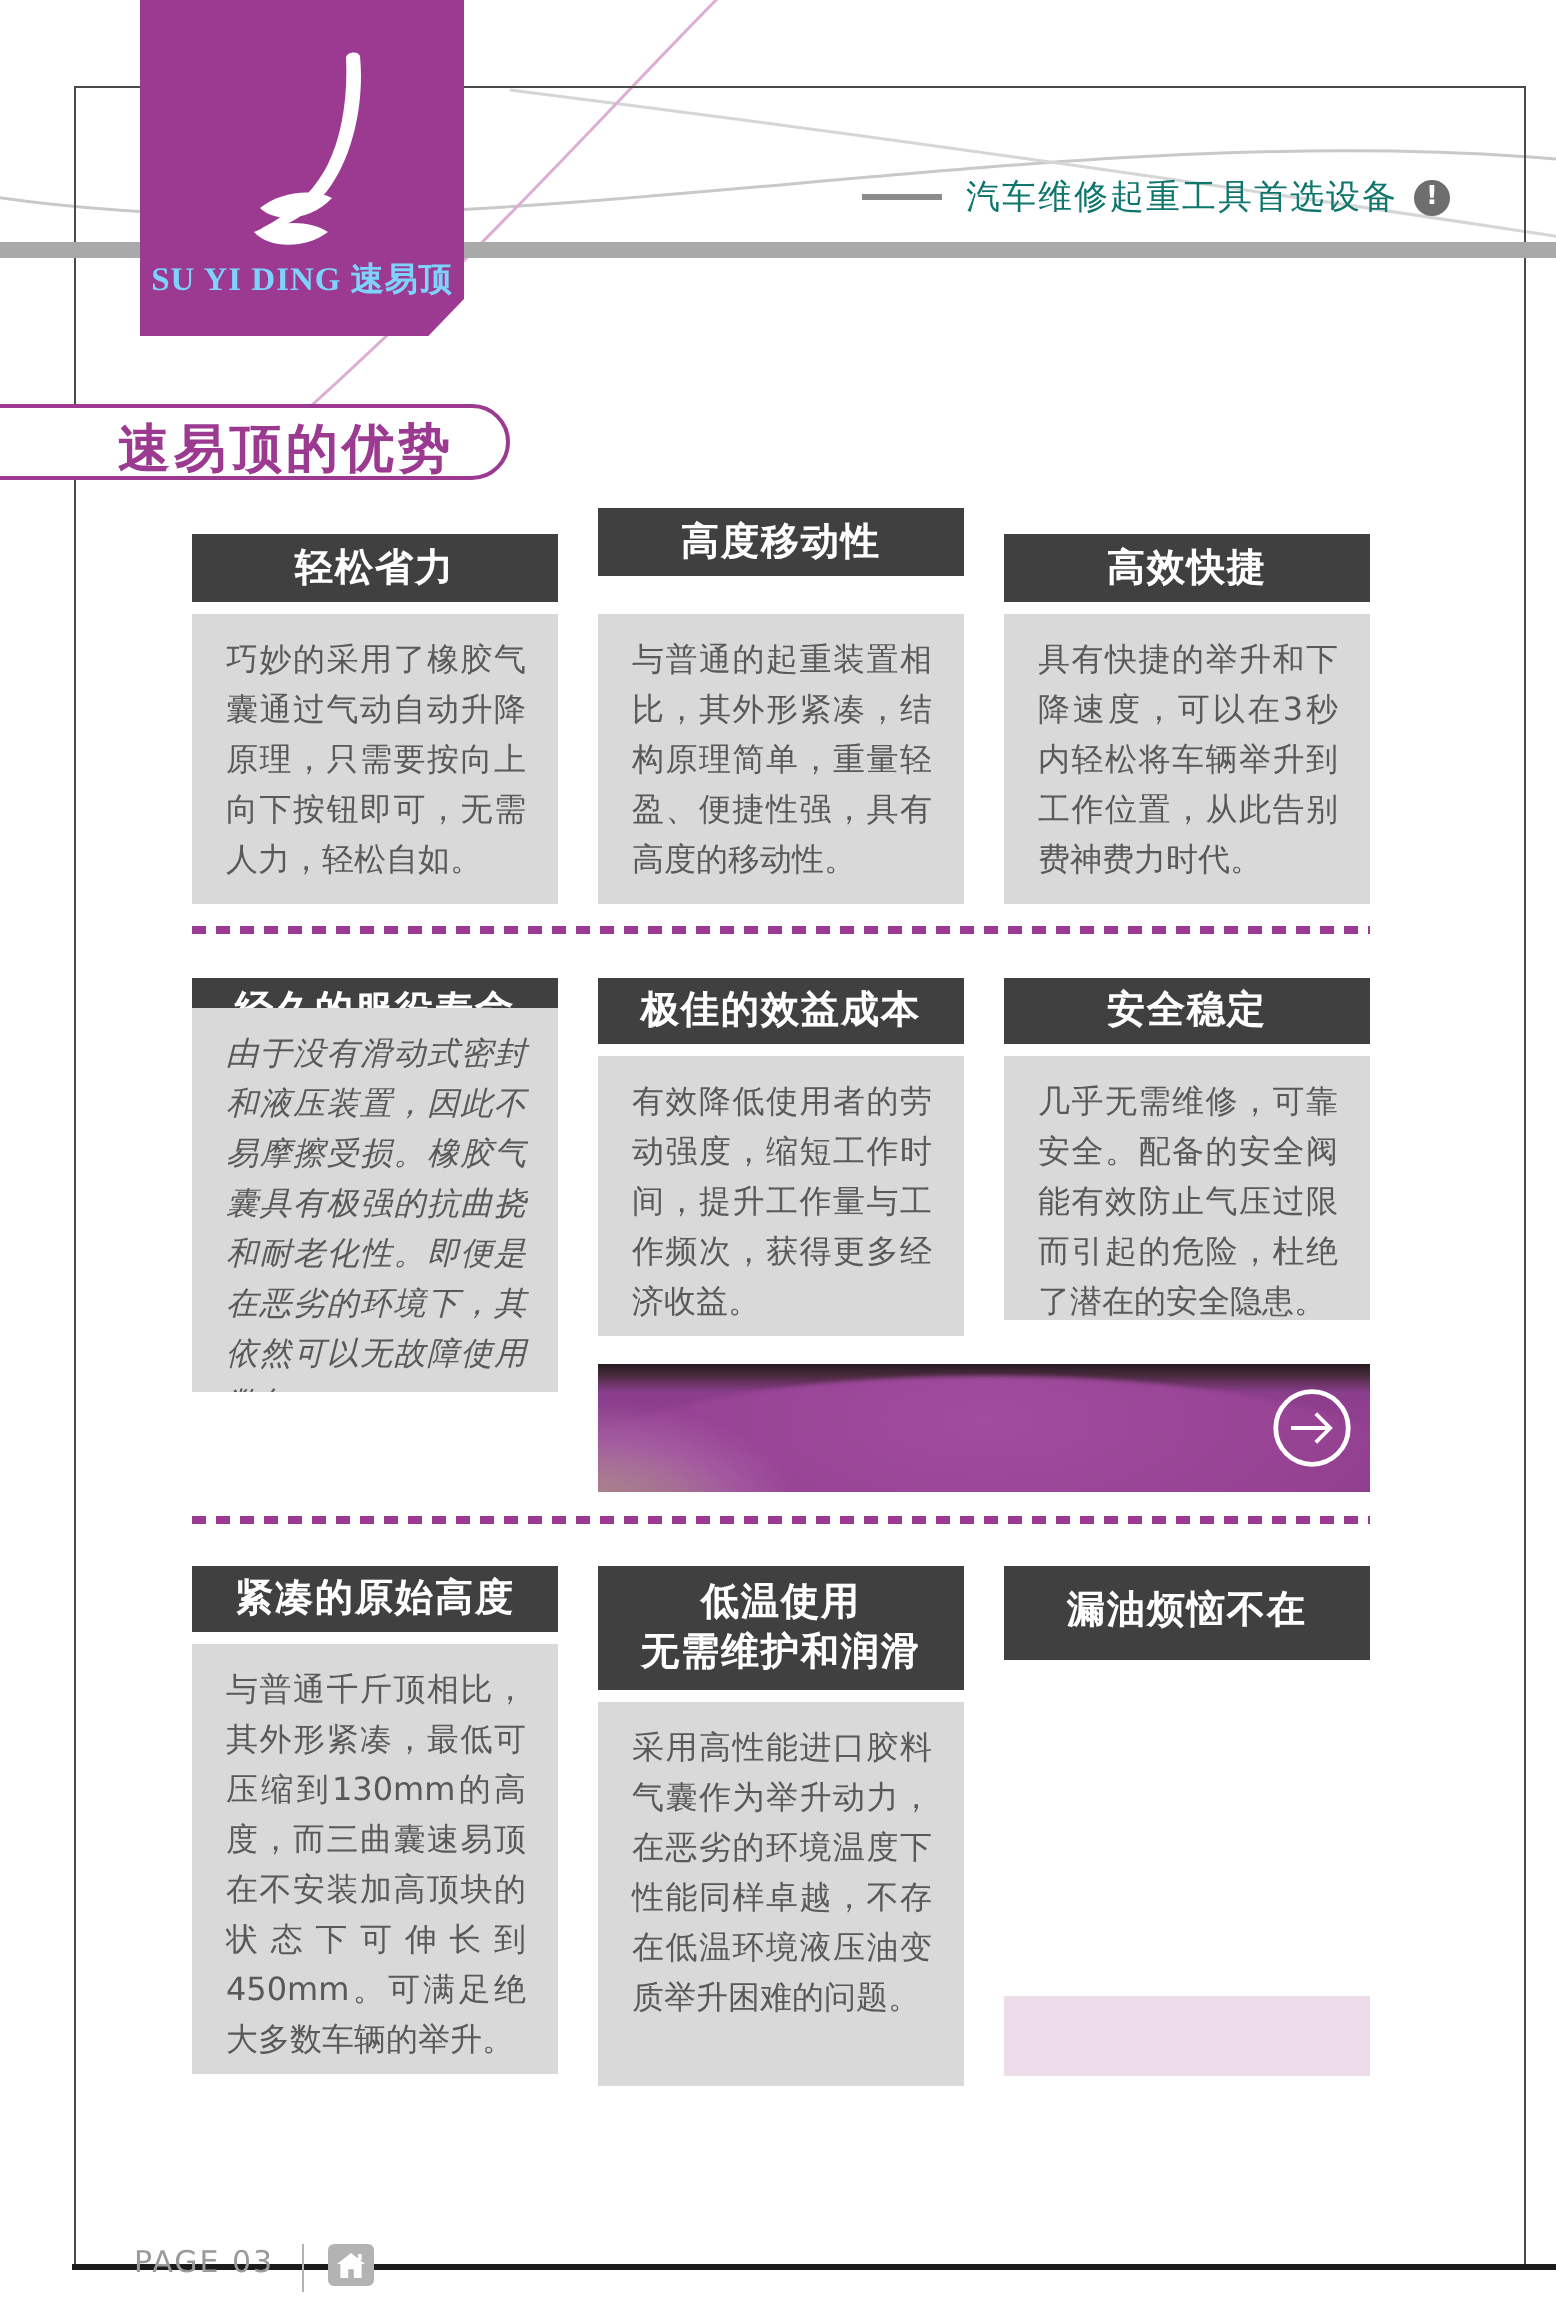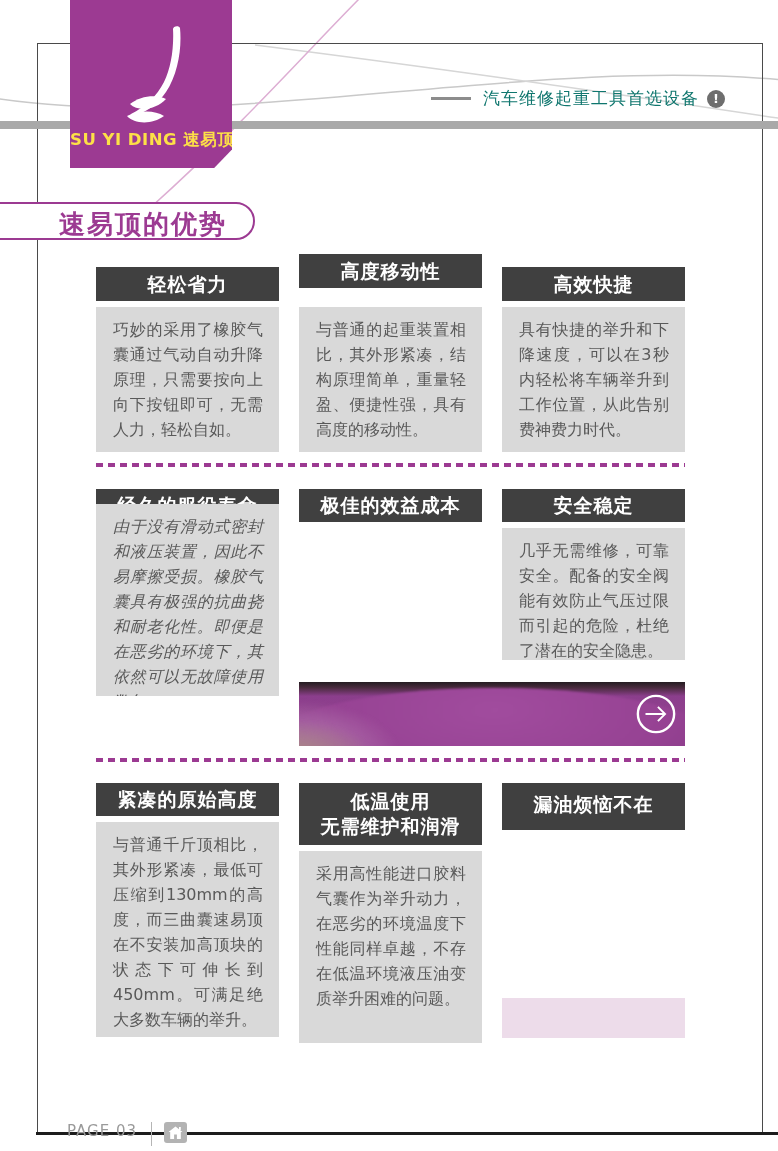--- a/index.html
+++ b/index.html
@@ -16,21 +16,21 @@
   .bottom-rule { position:absolute; left:36px; top:1132px; width:742px; height:3px; background:#1c1c1c; z-index:3; }
 
   
   .gray-band { position:absolute; left:0; top:121px; width:778px; height:8px; background:#a9a9a9; z-index:3; }
 
   
   .badge { position:absolute; left:70px; top:0; width:162px; height:168px; background:#9c3a92; z-index:5;
            clip-path:polygon(0 0,100% 0,100% 89%,89% 100%,0 100%); }
   .badge svg.logo { position:absolute; left:38px; top:26px; }
   .badge .badge-label { position:absolute; left:0; right:0; top:129px; text-align:center;
-           color:#fde047; font-weight:bold; font-size:16.5px; letter-spacing:.5px; white-space:nowrap; }
+           color:#7dd3fc; font-weight:bold; font-size:16.5px; letter-spacing:.5px; white-space:nowrap;font-family:Liberation Serif, serif; }
 
   
   .tagline { position:absolute; top:87px; right:53px; display:flex; align-items:center; z-index:4; }
   .tagline .dash { width:40px; height:3px; background:#8c8c8c; margin-right:12px; }
   .tagline .tagline-text { color:#0f766e; font-size:17px; letter-spacing:1px; white-space:nowrap; }
   .tagline .alert { width:18px; height:18px; margin-left:8px; background:#6e6e6e; border-radius:50%;
            color:#fff; font-weight:bold; font-size:13px; line-height:18px; text-align:center; }
 
   
   .title-pill { position:absolute; left:-22px; top:202px; width:277px; height:38px; background:#fff;
@@ -118,20 +118,21 @@
 
   <div class="card-head col-c" style="top:267px;height:34px;">高效快捷</div>
   <div class="card-body col-c" style="top:307px;height:145px;">具有快捷的举升和下降速度，可以在3秒内轻松将车辆举升到工作位置，从此告别费神费力时代。</div>
 
   <div class="dotsep" style="top:463px;"></div>
 
   <div class="card-head col-a" style="top:489px;height:33px;">经久的服役寿命</div>
   <div class="card-body col-a" style="top:504px;height:192px;font-style:italic;">由于没有滑动式密封和液压装置，因此不易摩擦受损。橡胶气囊具有极强的抗曲挠和耐老化性。即便是在恶劣的环境下，其依然可以无故障使用数年。</div>
 
   <div class="card-head col-b" style="top:489px;height:33px;">极佳的效益成本</div>
+  <div class="card-body col-b" style="top:528px;height:140px;">有效降低使用者的劳动强度，缩短工作时间，提升工作量与工作频次，获得更多经济收益。</div>
 
   <div class="card-head col-c" style="top:489px;height:33px;">安全稳定</div>
   <div class="card-body col-c" style="top:528px;height:132px;">几乎无需维修，可靠安全。配备的安全阀能有效防止气压过限而引起的危险，杜绝了潜在的安全隐患。</div>
 
   <div class="photo">
     <div class="dome"></div>
     <div class="rim"></div>
     <div class="corner-light"></div>
     <div class="corner-olive"></div>
     <button class="arrow-btn">

